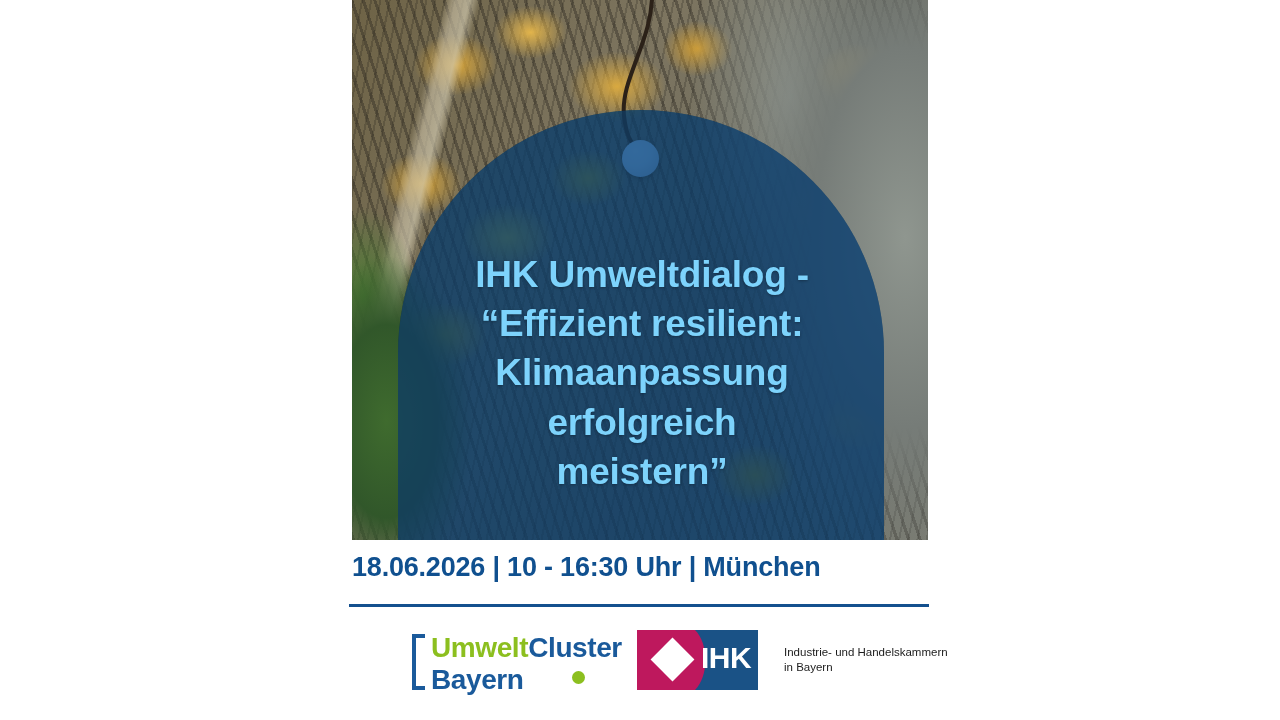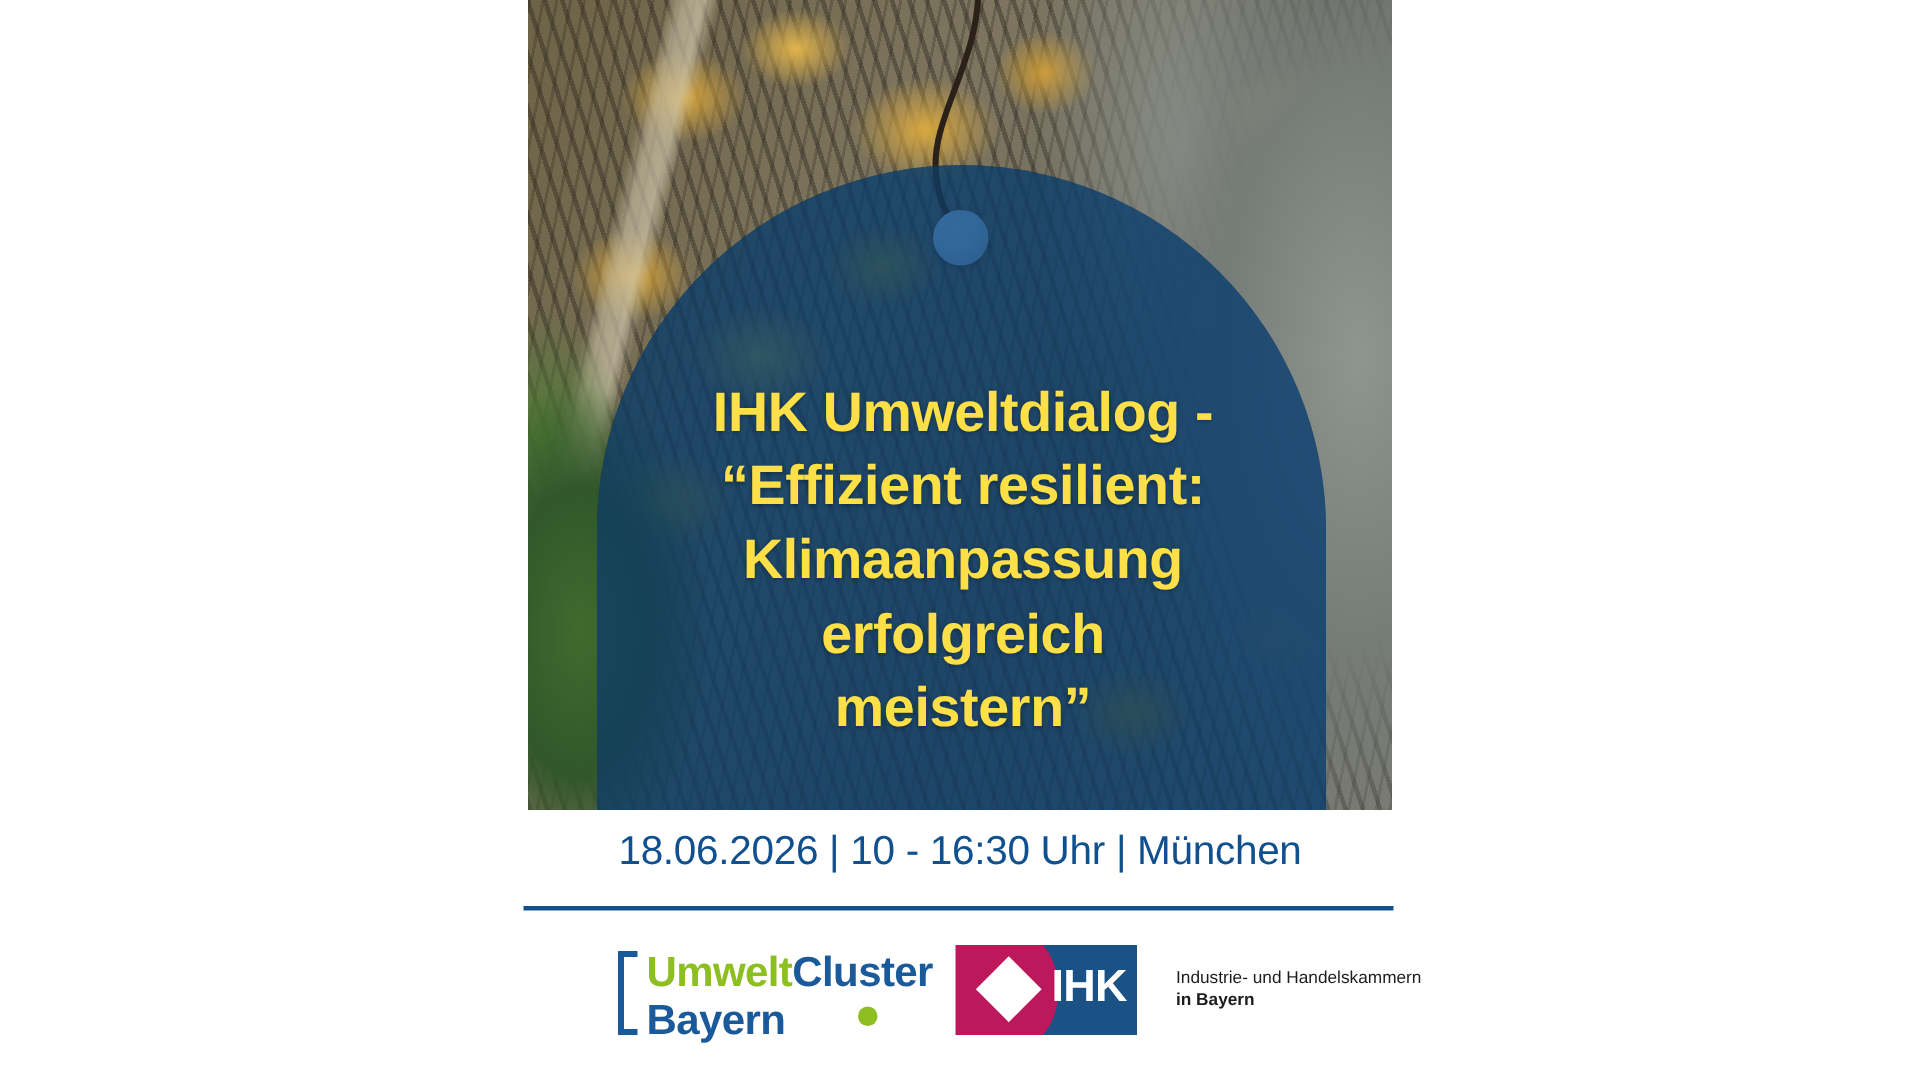--- a/index.html
+++ b/index.html
@@ -94,38 +94,37 @@
     border-radius:243px 243px 0 0;
     background:rgba(28,86,142,.52);
   }
 
   
   .hero-title {
     position:absolute;
     left:60px; top:250px;
     width:460px;
     text-align:center;
-    color:#fde047;
+    color:#7dd3fc;
     font-size:37px;
     font-weight:bold;
     line-height:1.33;
     letter-spacing:-0.2px;
     text-shadow:0 1px 3px rgba(0,0,0,.30);
     white-space:pre-line;
   }
 
   
   .dateline {
     position:absolute;
     left:352px; top:552px;
     width:576px;
-    text-align:center;
     color:#10508f;
     font-size:27px;
-    font-weight:normal;
+    font-weight:bold;
     letter-spacing:-0.2px;
   }
 
   
   .divider {
     position:absolute;
     left:349px; top:604px;
     width:580px; height:3px;
     background:#14508e;
   }
@@ -204,21 +203,21 @@
     letter-spacing:-0.5px;
     line-height:1;
   }
   .ihk-caption {
     margin-left:26px;
     color:#1c1c1c;
     font-size:11.5px;
     line-height:1.32;
     white-space:nowrap;
   }
-  .ihk-caption .l2 { font-weight:bold; display:block; }
+  .ihk-caption .l2 { font-weight:normal; display:block; }
 </style>
 </head>
 <body>
 
 <div id="poster">
 
   <div class="hero">
 
     <div class="hero-photo"></div>
 

